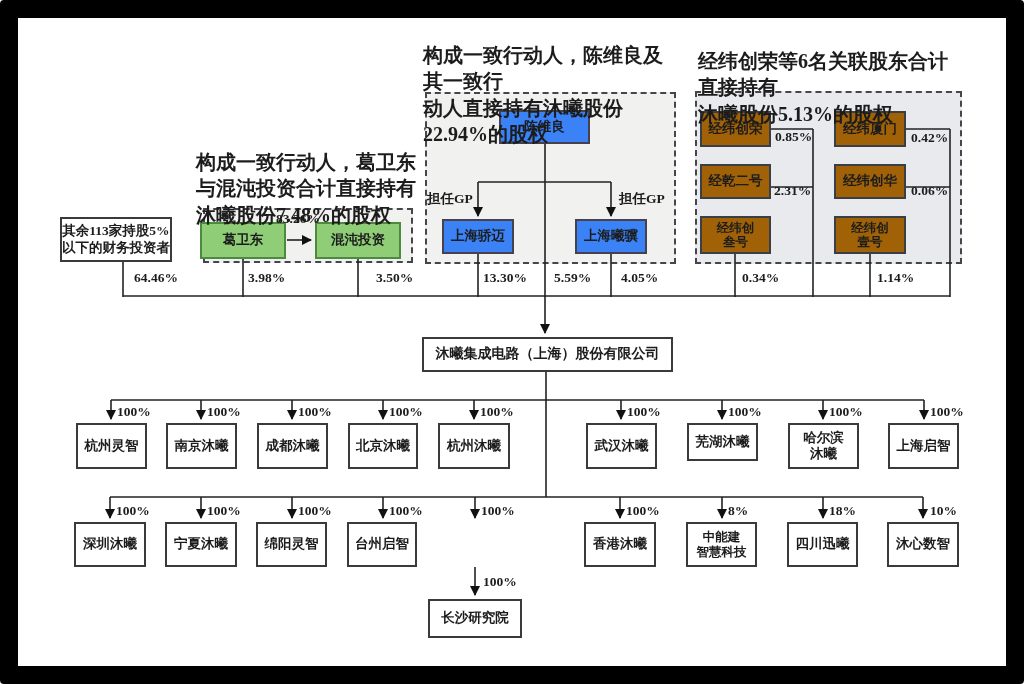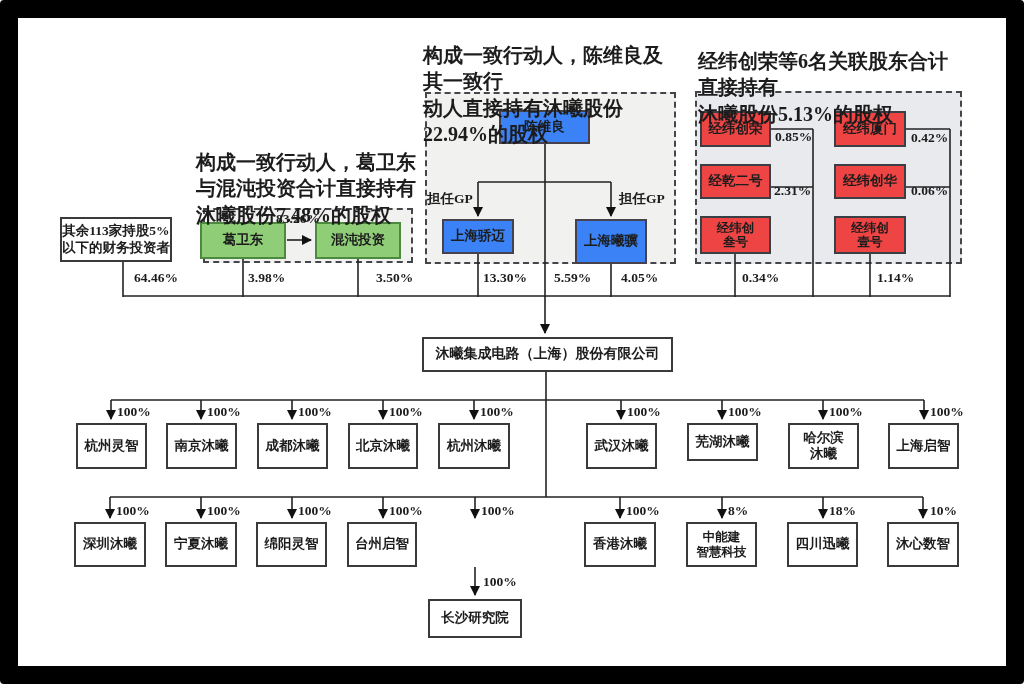--- a/index.html
+++ b/index.html
@@ -9,21 +9,21 @@
   .panel{position:absolute;border:2px dashed #45454c;z-index:1;}
   .panel.gray{background:#f1f1ef;}
   .panel.bluegray{background:#e8eaed;}
   svg.wires{position:absolute;left:0;top:0;z-index:2;}
   .node{position:absolute;z-index:3;display:flex;align-items:center;justify-content:center;
         text-align:center;font-weight:bold;font-size:13.5px;line-height:1.2;
         background:#fff;border:2px solid #3a3a3a;white-space:pre-line;box-sizing:border-box;}
   .node.small{font-size:12.5px;line-height:1.15;}
   .node.purple{background:#3b82f6;border-color:#46414c;}
   .node.green{background:#8fce77;border-color:#4c8a3e;}
-  .node.blue{background:#ef4444;border-color:#3a3f46;}
+  .node.blue{background:#a16207;border-color:#3a3f46;}
   .caption{position:absolute;z-index:4;font-weight:bold;font-size:20px;line-height:1.32;
            text-align:left;white-space:pre-line;}
   .pct{position:absolute;z-index:4;font-weight:bold;font-size:13.5px;white-space:nowrap;}
 </style>
 </head>
 <body>
 
 <div class="stage">
 
   <div class="panel gray" style="left:203px;top:208px;width:206px;height:51px"></div>
@@ -98,21 +98,21 @@
 
   <div class="pct" style="left:427px;top:190px">担任GP</div>
   <div class="pct" style="left:619px;top:190px">担任GP</div>
 
   <div class="node" style="left:60px;top:217px;width:112px;height:45px">其余113家持股5%
 以下的财务投资者</div>
   <div class="node green" style="left:200px;top:222px;width:86px;height:37px">葛卫东</div>
   <div class="node green" style="left:315px;top:222px;width:86px;height:37px">混沌投资</div>
   <div class="node purple" style="left:499px;top:110px;width:91px;height:34px">陈维良</div>
   <div class="node purple" style="left:442px;top:219px;width:72px;height:35px">上海骄迈</div>
-  <div class="node purple" style="left:575px;top:219px;width:72px;height:45px">上海曦骥</div>
+  <div class="node purple" style="left:575px;top:219px;width:72px;height:35px">上海曦骥</div>
   <div class="node blue" style="left:700px;top:111px;width:71px;height:36px">经纬创荣</div>
   <div class="node blue" style="left:700px;top:164px;width:71px;height:35px">经乾二号</div>
   <div class="node blue small" style="left:700px;top:216px;width:71px;height:38px">经纬创
 叁号</div>
   <div class="node blue" style="left:834px;top:111px;width:72px;height:36px">经纬厦门</div>
   <div class="node blue" style="left:834px;top:164px;width:72px;height:35px">经纬创华</div>
   <div class="node blue small" style="left:834px;top:216px;width:72px;height:38px">经纬创
 壹号</div>
 
   <div class="pct" style="left:276px;top:211px;width:50px;text-align:left">83.26%</div>

